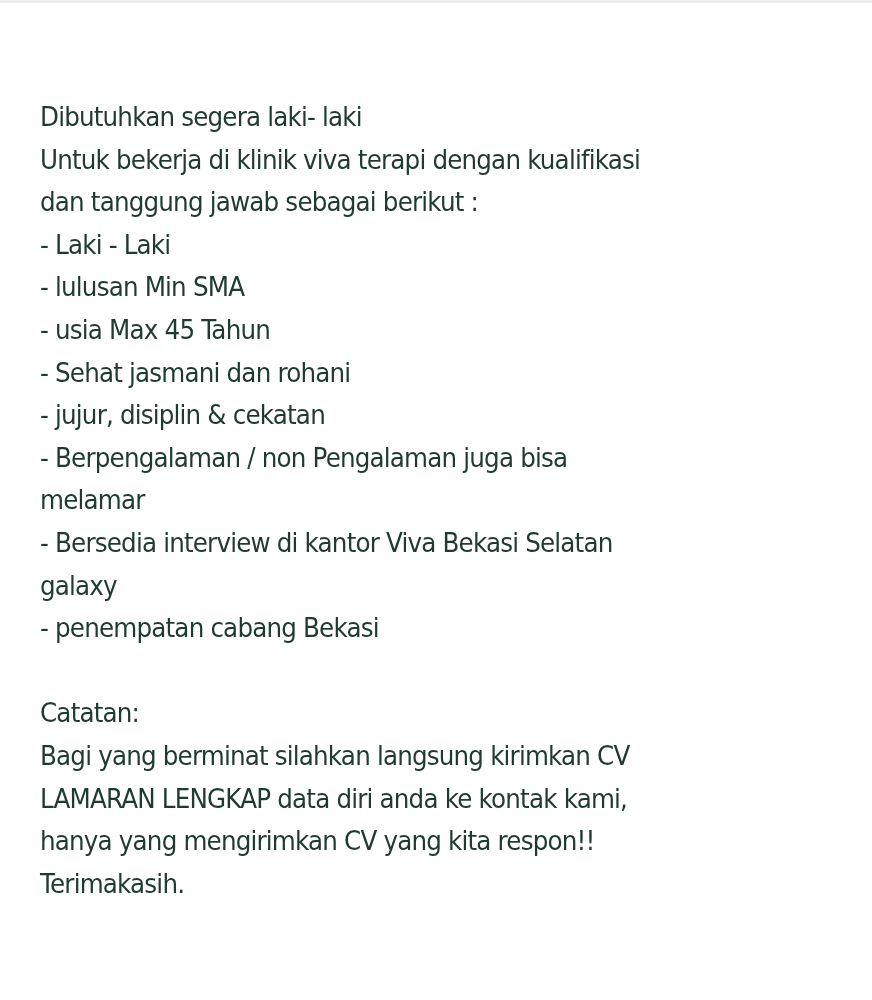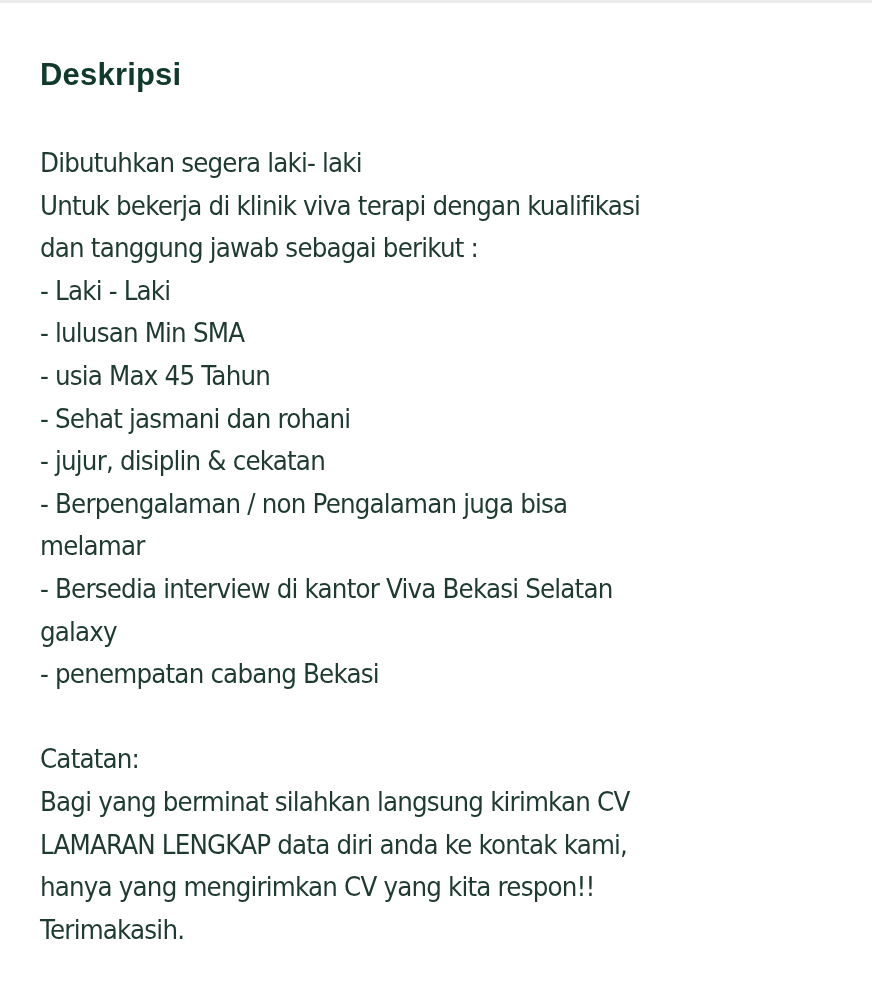--- a/index.html
+++ b/index.html
@@ -51,21 +51,20 @@
     white-space: nowrap;
     min-height: 42.6px;
   }
 </style>
 </head>
 <body>
 
 <div class="top-divider"></div>
 
 <div class="section">
-  <h2 class="heading">Deskripsi</h2>
   <div class="desc">
     <span class="line">Dibutuhkan segera laki- laki</span>
     <span class="line">Untuk bekerja di klinik viva terapi dengan kualifikasi</span>
     <span class="line">dan tanggung jawab sebagai berikut :</span>
     <span class="line">- Laki - Laki</span>
     <span class="line">- lulusan Min SMA</span>
     <span class="line">- usia Max 45 Tahun</span>
     <span class="line">- Sehat jasmani dan rohani</span>
     <span class="line">- jujur, disiplin &amp; cekatan</span>
     <span class="line">- Berpengalaman / non Pengalaman juga bisa</span>

